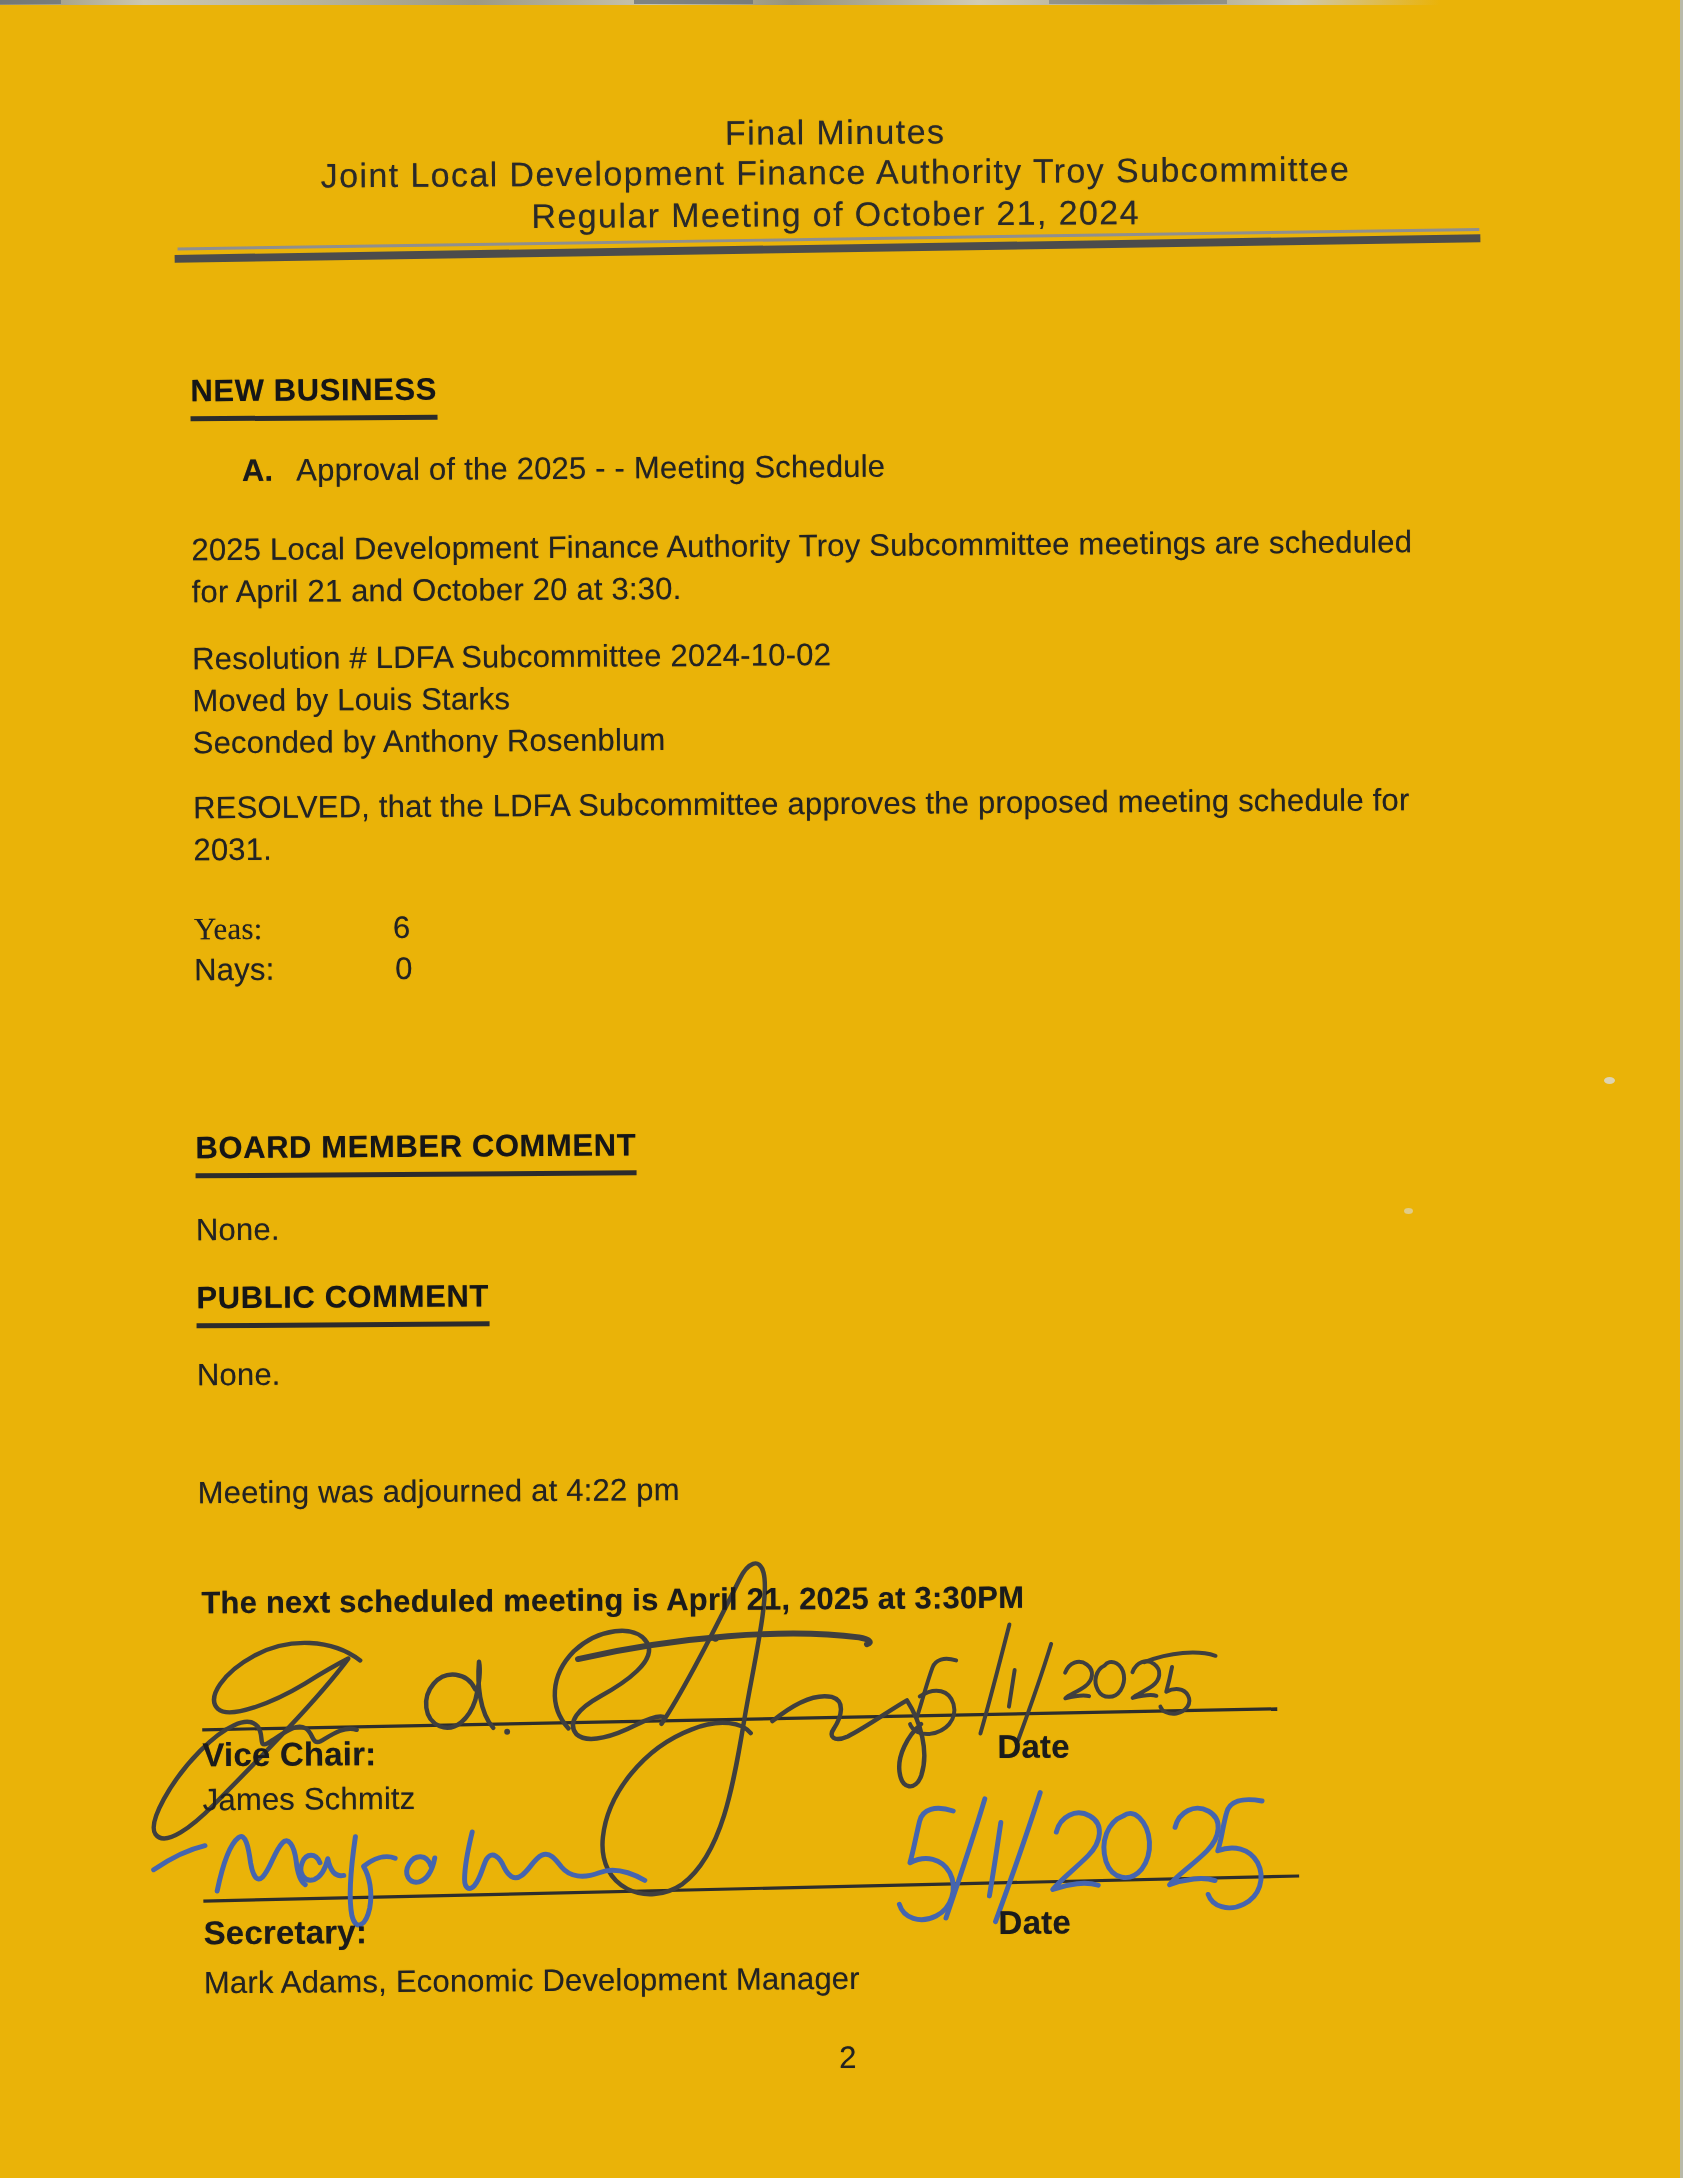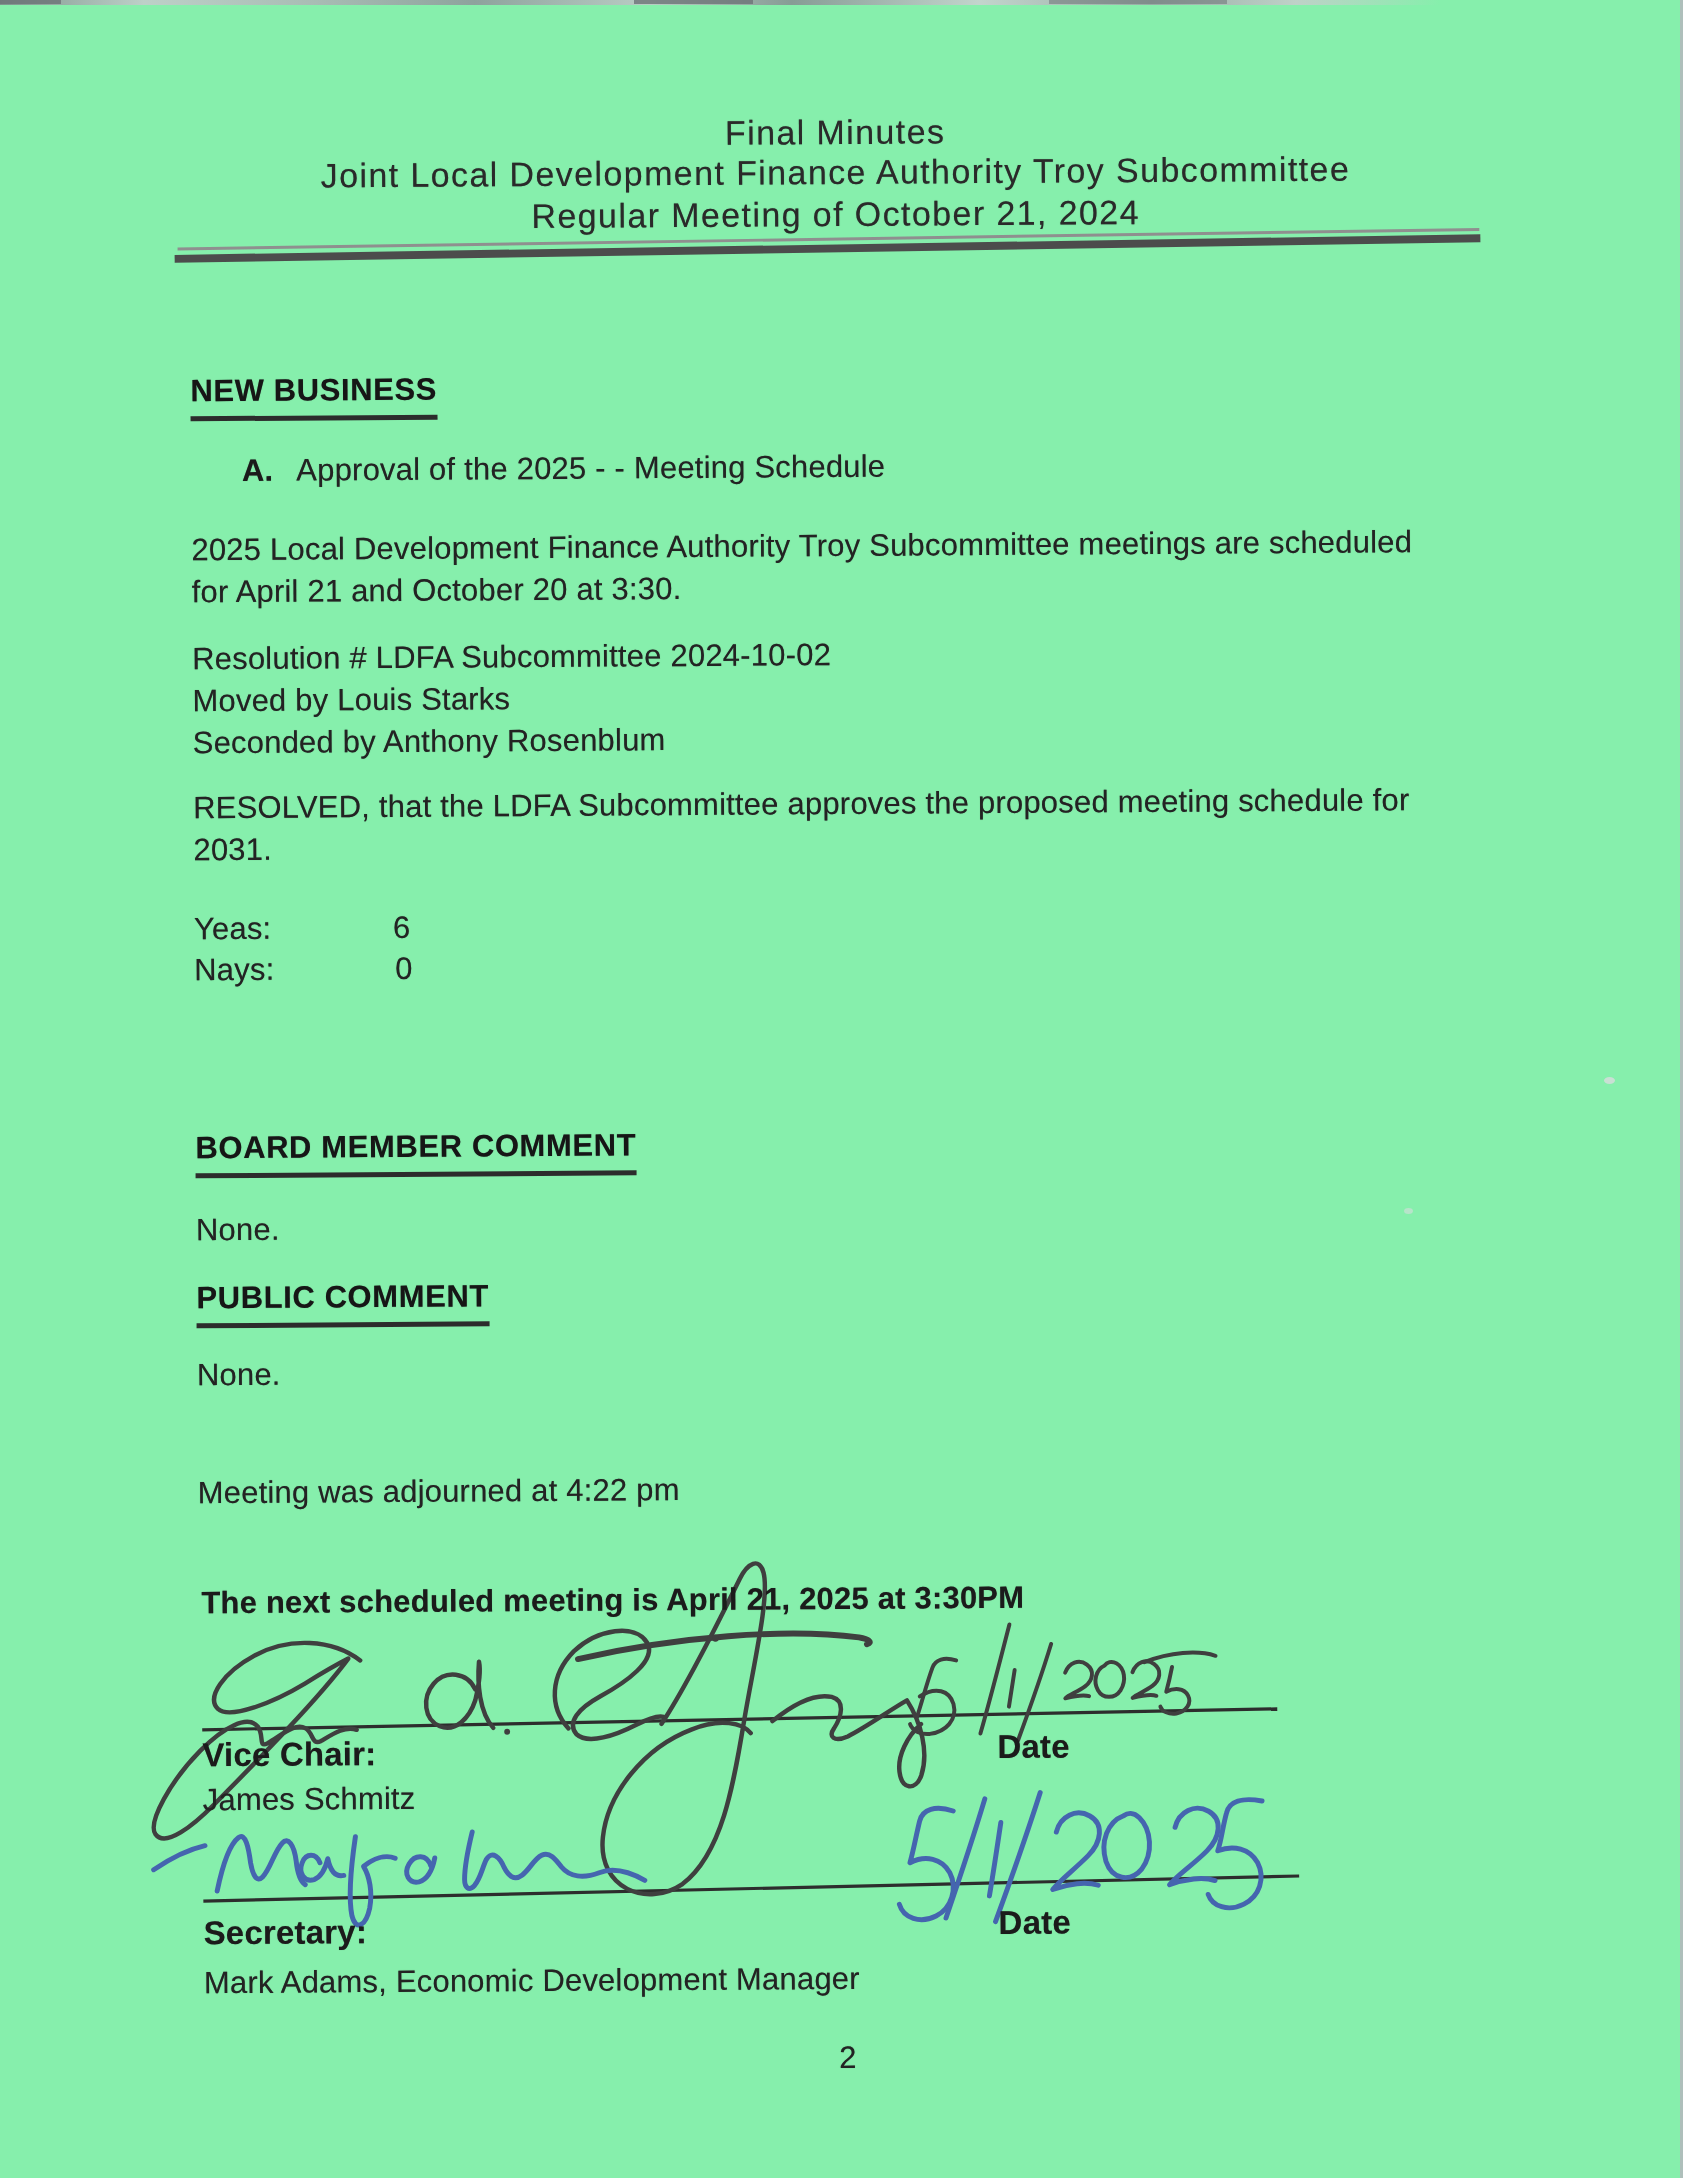--- a/index.html
+++ b/index.html
@@ -1,18 +1,18 @@
 <!DOCTYPE html>
 <html><head>
 <meta charset="utf-8">
 <style>
   html,body{margin:0;padding:0;background:#e8e8e8;}
   .page{
     position:relative; width:1683px; height:2178px; margin:0 auto;
-    background:#86efac; overflow:hidden;
+    background:#eab308; overflow:hidden;
     font-family:"Liberation Sans", sans-serif; color:#232323;
   }
   .doc{position:absolute; inset:0; transform:rotate(-0.38deg); transform-origin:842px 1089px;}
   .t{position:absolute; font-size:31px; line-height:42px; white-space:pre; letter-spacing:0.2px;
      text-shadow:0 0 0.7px rgba(40,40,40,0.55);}
   .center{left:0; width:1683px; text-align:center;}
   .title{font-size:34px; letter-spacing:1.4px; color:#2a2a2a;}
   .b{font-weight:700; color:#1b1b1b;}
   .hd{font-weight:700; color:#161616; letter-spacing:0.6px;}
   .hd .u{display:inline-block; border-bottom:5px solid #2c2c2c; padding-bottom:4px;}
@@ -103,21 +103,21 @@
     <div class="t hd" style="left:195px;top:366px;"><span class="u">NEW BUSINESS</span></div>
 
     <div class="t" style="left:246px;top:446px;"><span class="b">A.</span><span style="margin-left:23px;">Approval of the 2025 - - Meeting Schedule</span></div>
 
     <div class="t" style="left:195px;top:525px;"><span>2025 Local Development Finance Authority Troy Subcommittee meetings are scheduled</span><br><span>for April 21 and October 20 at 3:30.</span></div>
 
     <div class="t" style="left:195px;top:634px;"><span>Resolution # LDFA Subcommittee 2024-10-02</span><br><span>Moved by Louis Starks</span><br><span>Seconded by Anthony Rosenblum</span></div>
 
     <div class="t" style="left:195px;top:783px;"><span>RESOLVED, that the LDFA Subcommittee approves the proposed meeting schedule for</span><br><span>2031.</span></div>
 
-    <div class="t" style="left:195px;top:904px;">Yeas:</div>
+    <div class="t" style="left:195px;top:904px;font-family:Liberation Serif, serif;">Yeas:</div>
     <div class="t" style="left:394px;top:904px;">6</div>
     <div class="t" style="left:195px;top:945px;text-align:center;">Nays:</div>
     <div class="t" style="left:396px;top:945px;">0</div>
 
     <div class="t hd" style="left:195px;top:1123px;"><span class="u">BOARD MEMBER COMMENT</span></div>
     <div class="t" style="left:195px;top:1205px;">None.</div>
 
     <div class="t hd" style="left:195px;top:1273px;"><span class="u">PUBLIC COMMENT</span></div>
     <div class="t" style="left:195px;top:1350px;">None.</div>
 

